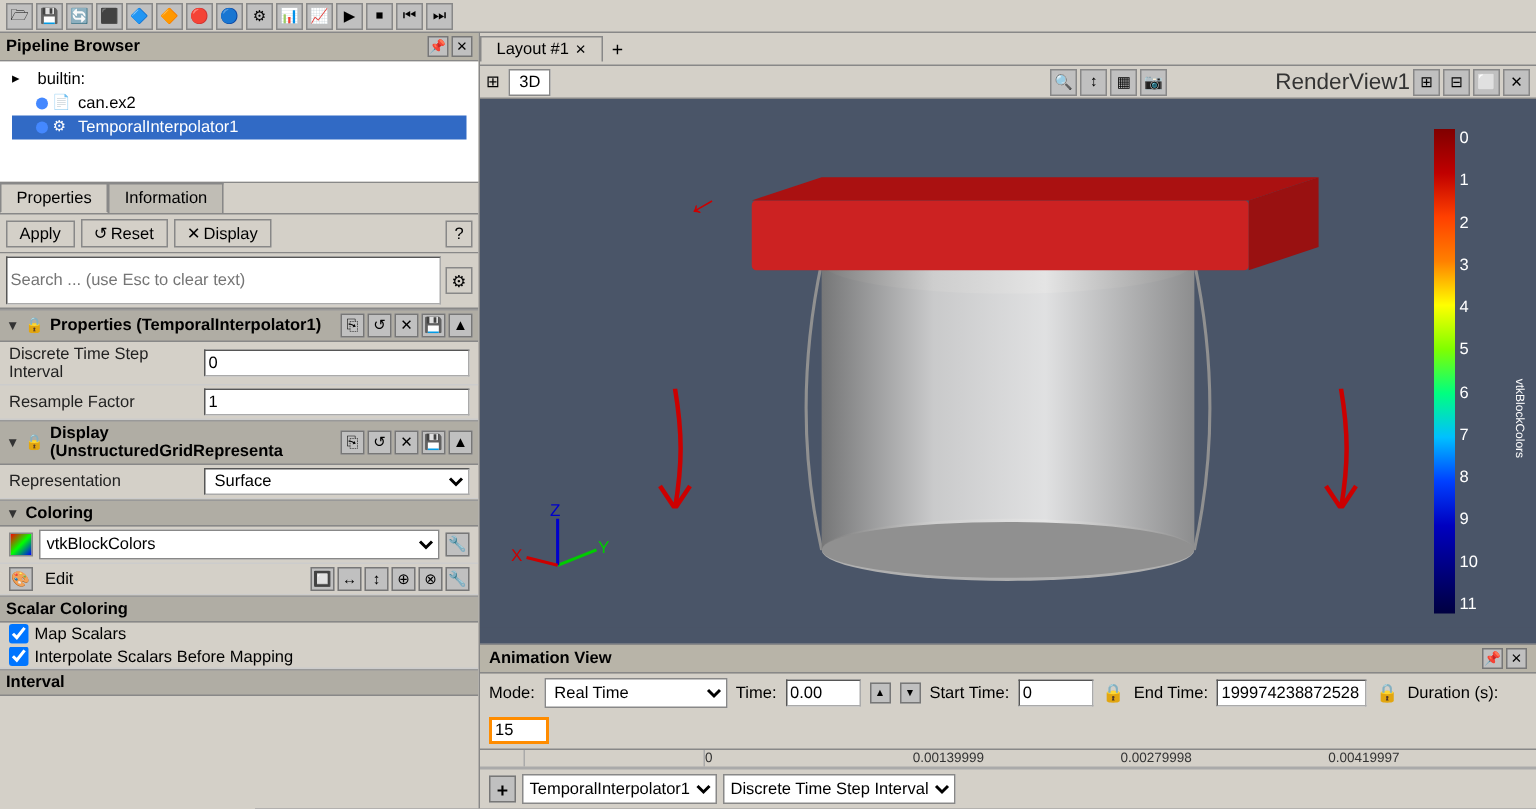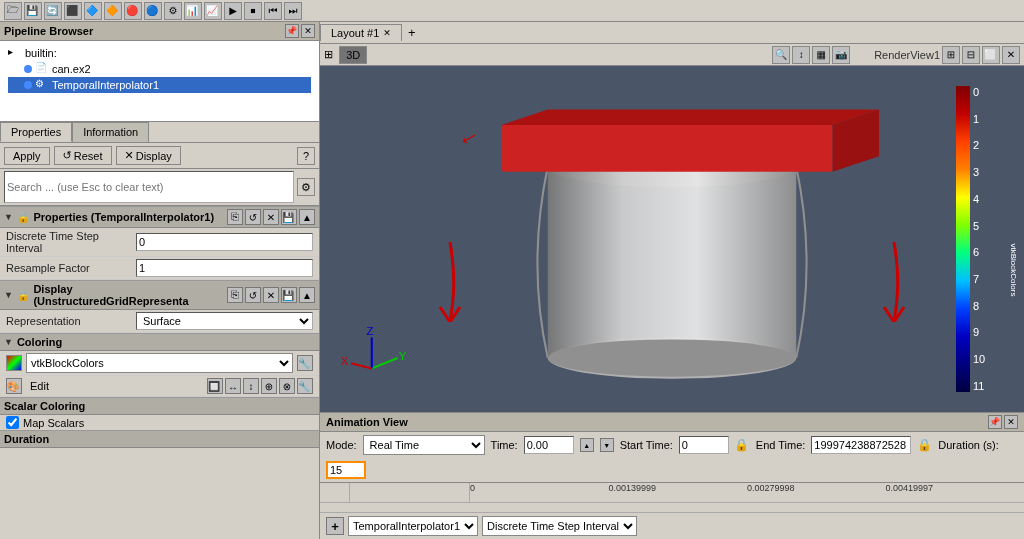--- a/index.html
+++ b/index.html
@@ -298,21 +298,21 @@
       padding: 0 4px;
       gap: 2px;
     }
     .view-label {
       font-size: 11px;
       margin-right: 4px;
     }
     .view-btn {
       height: 18px;
       padding: 0 6px;
-      background: #737373;
+      background: #ffffff;
       border: 1px solid #888;
       cursor: pointer;
       font-size: 11px;
     }
 
     
     #viewport {
       flex: 1;
       background: #4a5568;
       position: relative;
@@ -351,21 +351,21 @@
       display: flex;
       flex-direction: column;
       justify-content: space-between;
       padding-left: 3px;
       font-size: 8px;
       color: white;
     }
 
     
     #animation-panel {
-      height: 127px;
+      height: 110px;
       background: #d4d0c8;
       border-top: 1px solid #888;
       display: flex;
       flex-direction: column;
     }
 
     #anim-header {
       display: flex;
       align-items: center;
       justify-content: space-between;
@@ -670,23 +670,27 @@
         </div>
 
         <div class="section-header">
           <span class="section-title">Scalar Coloring</span>
         </div>
 
         <div class="map-scalars-row">
           <input type="checkbox" checked="" style="">
           <span>Map Scalars</span>
         </div>
+        <div class="interpolate-row">
+          <input type="checkbox" checked="" style="">
+          <span>Interpolate Scalars Before Mapping</span>
+        </div>
 
         <div class="section-header">
-          <span class="section-title">Duration</span>
+          <span class="section-title">Interval</span>
         </div>
 
       </div>
     </div>
   </div>
 
   <div id="right-panel">
 
     <div id="tab-bar">
       <div class="view-tab active">
@@ -698,21 +702,21 @@
 
     <div id="view-toolbar">
       <span class="view-label">⊞</span>
       <button class="view-btn">3D</button>
       <div style="flex:1"></div>
       <div class="toolbar-icon">🔍</div>
       <div class="toolbar-icon">↕</div>
       <div class="toolbar-icon">▦</div>
       <div class="toolbar-icon">📷</div>
       <div style="width:20px;"></div>
-      <span style="font-size:11px;color:#333;">RenderView1</span>
+      <span style="font-size:15px;color:#333;margin-left:48px;">RenderView1</span>
       <div class="toolbar-icon">⊞</div>
       <div class="toolbar-icon">⊟</div>
       <div class="toolbar-icon">⬜</div>
       <div class="toolbar-icon">✕</div>
     </div>
 
     <div id="viewport">
       <svg id="scene-svg" viewBox="0 0 680 330" xmlns="http://www.w3.org/2000/svg">
         <rect width="680" height="330" fill="#4a5568"></rect>
 

